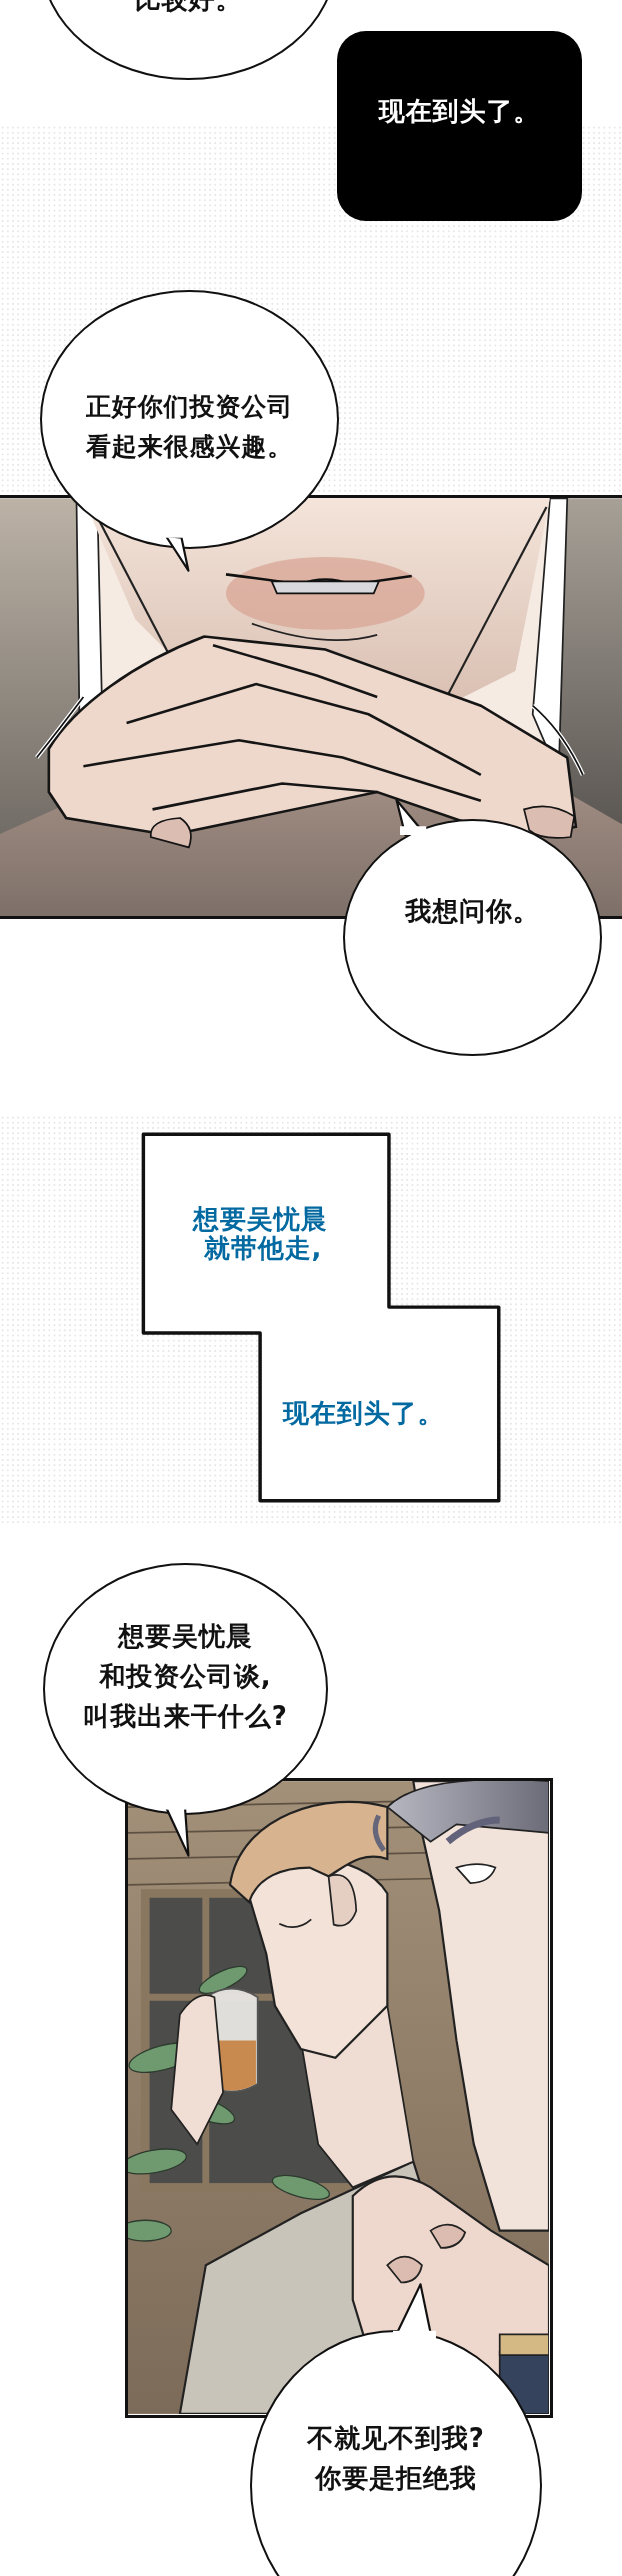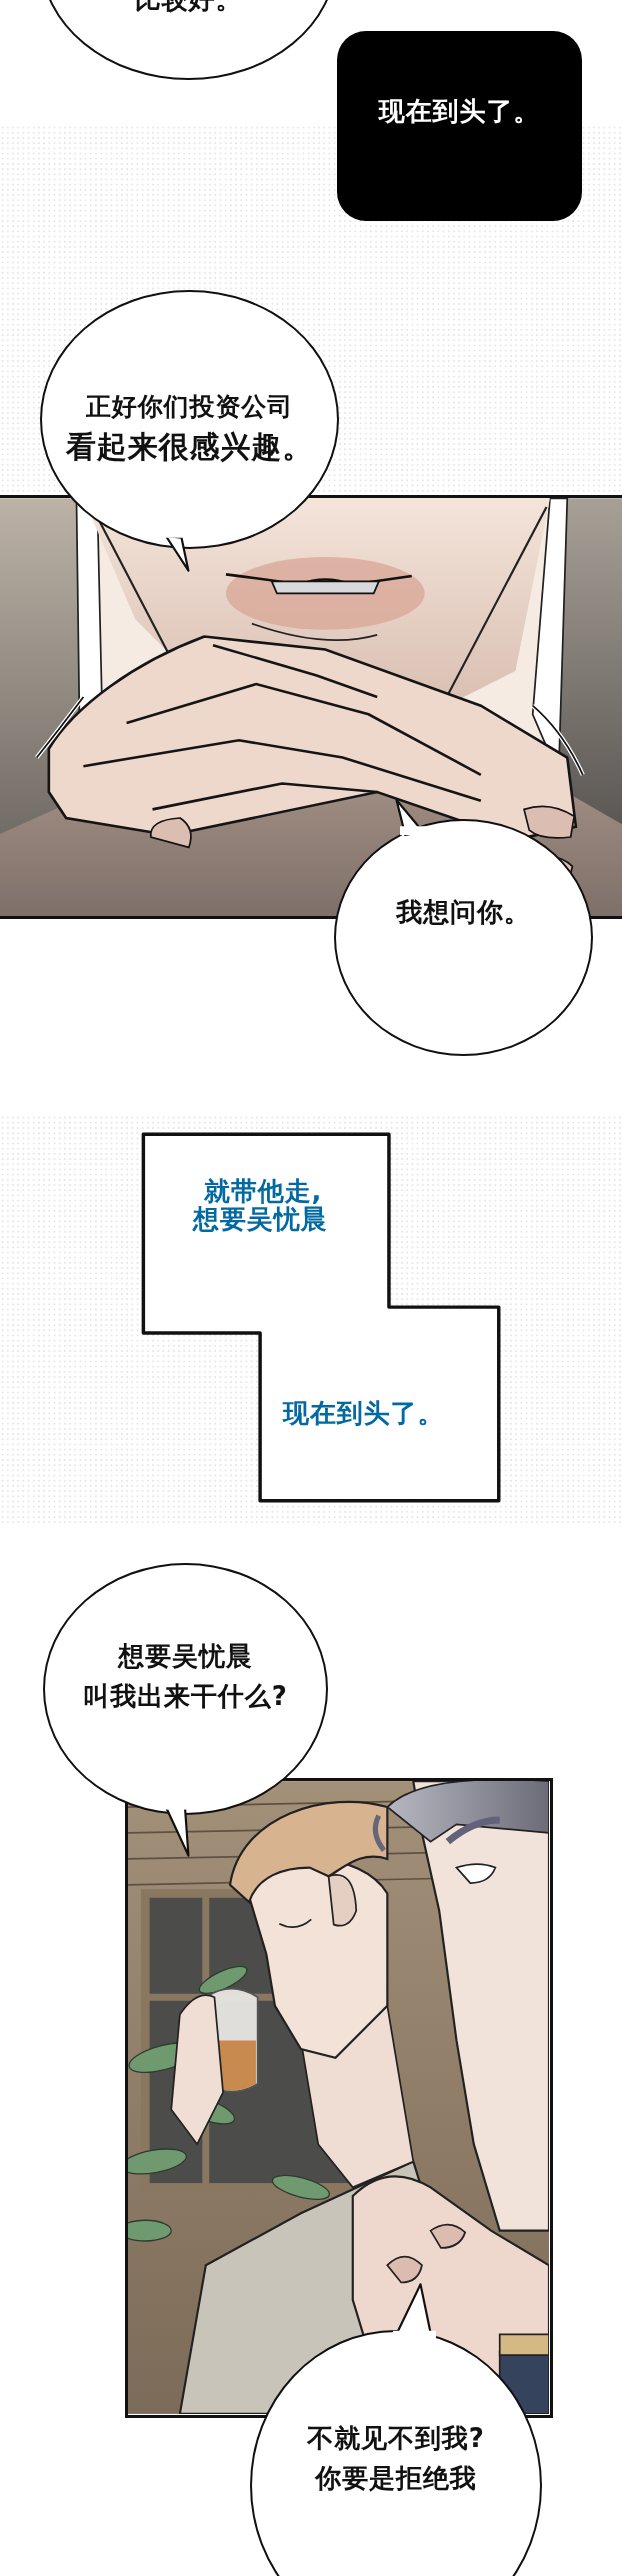--- a/index.html
+++ b/index.html
@@ -92,40 +92,40 @@
 
     <path d="M100,230 Q70,270 46,300" stroke="#fff" stroke-width="5" fill="none"></path>
     <path d="M100,230 Q70,270 46,300" stroke="#111" stroke-width="2" fill="none"></path>
     <path d="M620,240 Q655,270 678,320" stroke="#fff" stroke-width="5" fill="none"></path>
     <path d="M620,240 Q655,270 678,320" stroke="#111" stroke-width="2" fill="none"></path>
   </svg>
 </div>
 
 <div class="bubble" style="left:40px;top:290px;width:299px;height:259px;padding-top:15.6px;">
   <span class="line" style="font-size:25px;">正好你们投资公司</span>
-  <span class="line" style="font-size:30px;">看起来很感兴趣。</span>
+  <span class="line" style="font-size:25px;">看起来很感兴趣。</span>
 </div>
 <svg class="tail" style="left:164px;top:536px;" width="35" height="39" viewBox="0 0 40 45">
   <path d="M2,0 L28,40 L20,2 Z" fill="#fff" stroke="#111" stroke-width="2.5" stroke-linejoin="round"></path>
   <rect x="0" y="-6" width="30" height="8" fill="#fff"></rect>
 </svg>
 
-<div class="bubble" style="left:334px;top:819px;width:259px;height:237px;padding-bottom:52px;">
+<div class="bubble" style="left:343px;top:819px;width:259px;height:237px;padding-bottom:52px;font-family:Liberation Serif, serif;">
   <span class="line">我想问你。</span>
 </div>
 <svg class="tail" style="left:393px;top:800px;" width="35" height="35" viewBox="0 0 40 40">
   <path d="M4,0 L14,40 L34,36 Z" fill="#fff" stroke="#111" stroke-width="2.5" stroke-linejoin="round"></path>
   <rect x="8" y="30" width="30" height="10" fill="#fff"></rect>
 </svg>
 
 <svg class="narration-svg" style="left:138px;top:1129px;" width="367" height="377" viewBox="0 0 424 436">
   <path d="M6,6 L290,6 L290,206 L417,206 L417,430 L141,430 L141,236 L6,236 Z" fill="#fff" stroke="#111" stroke-width="4" stroke-linejoin="round"></path>
 </svg>
 <div class="narr-text" style="left:193px;top:1199px;">想要吴忧晨</div>
-<div class="narr-text" style="left:204px;top:1171px;">就带他走,</div>
+<div class="narr-text" style="left:204px;top:1228px;">就带他走,</div>
 <div class="narr-text" style="left:283px;top:1393px;">现在到头了。</div>
 
 <div class="panel" style="left:125px;top:1778px;width:428px;height:640px;">
   <svg width="421" height="633" viewBox="0 0 487 732">
     <defs>
       <linearGradient id="wall" x1="0" y1="0" x2="0" y2="1">
         <stop offset="0" stop-color="#a39079"></stop>
           <stop offset="1" stop-color="#7c6b58"></stop>
       </linearGradient>
       <linearGradient id="greyHair" x1="0" y1="0" x2="1" y2="0">
@@ -181,20 +181,21 @@
     <path d="M300,560 Q320,540 340,560 Q336,580 316,580 Z" fill="#dcbcb0" stroke="#222" stroke-width="2"></path>
     <path d="M350,520 Q372,505 390,522 Q384,540 362,540 Z" fill="#dcbcb0" stroke="#222" stroke-width="2"></path>
 
     <rect x="430" y="660" width="57" height="72" fill="#35435c" stroke="#222" stroke-width="2"></rect>
     <rect x="430" y="640" width="57" height="24" fill="#d4b984" stroke="#222" stroke-width="2"></rect>
   </svg>
 </div>
 
 <div class="bubble" style="left:43px;top:1563px;width:285px;height:252px;padding-bottom:26px;">
   <span class="line">想要吴忧晨</span>
+  <span class="line">和投资公司谈,</span>
   <span class="line">叫我出来干什么?</span>
 </div>
 <svg class="tail" style="left:164px;top:1807px;" width="35" height="52" viewBox="0 0 40 60">
   <path d="M2,0 L28,56 L24,0 Z" fill="#fff" stroke="#111" stroke-width="2.5" stroke-linejoin="round"></path>
   <rect x="0" y="-6" width="26" height="9" fill="#fff"></rect>
 </svg>
 
 <div class="bubble" style="left:250px;top:2330px;width:292px;height:311px;justify-content:flex-start;padding-top:86px;">
   <span class="line">不就见不到我?</span>
   <span class="line">你要是拒绝我</span>

